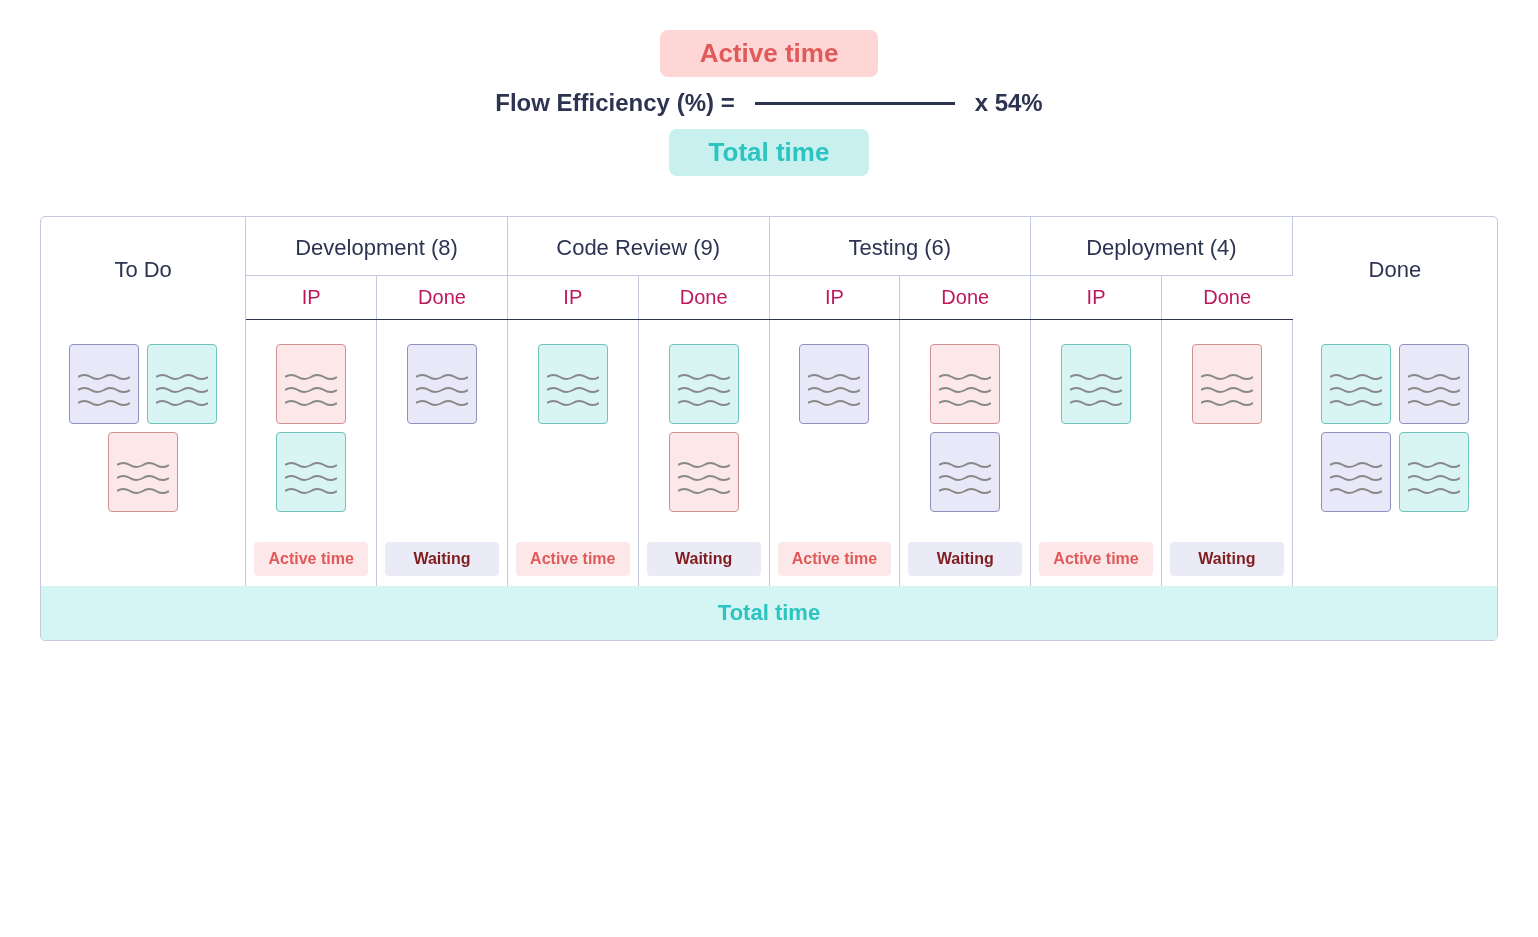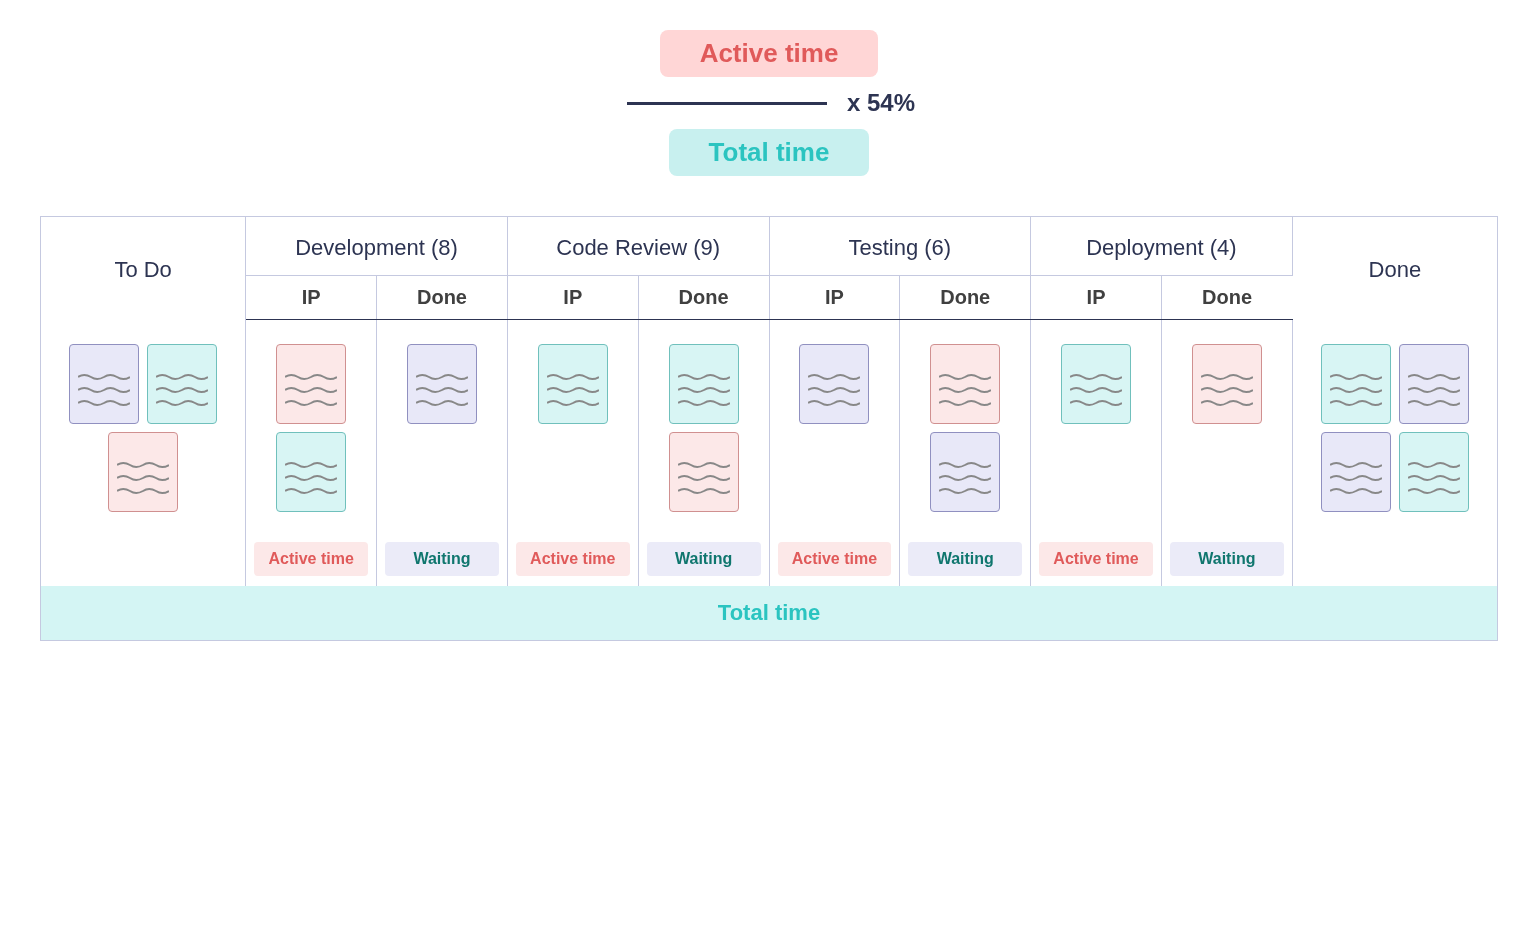--- a/index.html
+++ b/index.html
@@ -63,21 +63,21 @@
     .fraction-wrapper {
       display: flex;
       flex-direction: column;
       align-items: center;
       gap: 0;
     }
 
     
     .board-container {
       border: 1.5px solid #c5c9e0;
-      border-radius: 0;
+      border-radius: 5px;
       overflow: hidden;
       width: 100%;
       background: #fff;
     }
 
     .board-table {
       width: 100%;
       border-collapse: collapse;
     }
 
@@ -96,22 +96,22 @@
       vertical-align: middle;
     }
 
     .col-group-header th:last-child {
       border-right: none;
     }
 
     .subheader-row th {
       padding: 10px 8px;
       font-size: 20px;
-      font-weight: 700;
-      color: #404040;
+      font-weight: 400;
+      color: #be185d;
       text-align: center;
       border-right: 1px solid #c5c9e0;
       border-bottom: 1.5px solid #2d3452;
     }
 
     .subheader-row th:last-child {
       border-right: none;
     }
 
     
@@ -186,21 +186,21 @@
 
     .active-time-label {
       background: #fce8e8;
       color: #e05a5a;
       border-radius: 4px;
       padding: 8px 0;
     }
 
     .waiting-label {
       background: #ebebf8;
-      color: #0f766e;
+      color: #7f1d1d;
       border-radius: 4px;
       padding: 8px 0;
     }
 
     
     .total-time-row td {
       background: #d4f5f4;
       color: #2bc4c0;
       text-align: center;
       font-size: 22px;
@@ -214,20 +214,21 @@
     .ip-done-col {
       width: 115px;
     }
   </style>
 </head>
 <body>
 
 <div class="formula-section">
   <div class="active-time-badge">Active time</div>
   <div class="formula-row">
+    <span>Flow Efficiency (%) =</span>
     <div class="fraction-wrapper">
       <div class="fraction-line"></div>
     </div>
     <span>x 54%</span>
   </div>
   <div class="total-time-badge">Total time</div>
 </div>
 
 <div class="board-container">
   <table class="board-table">

